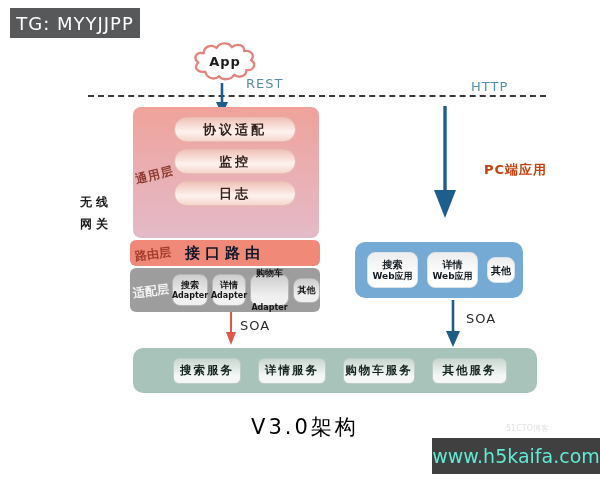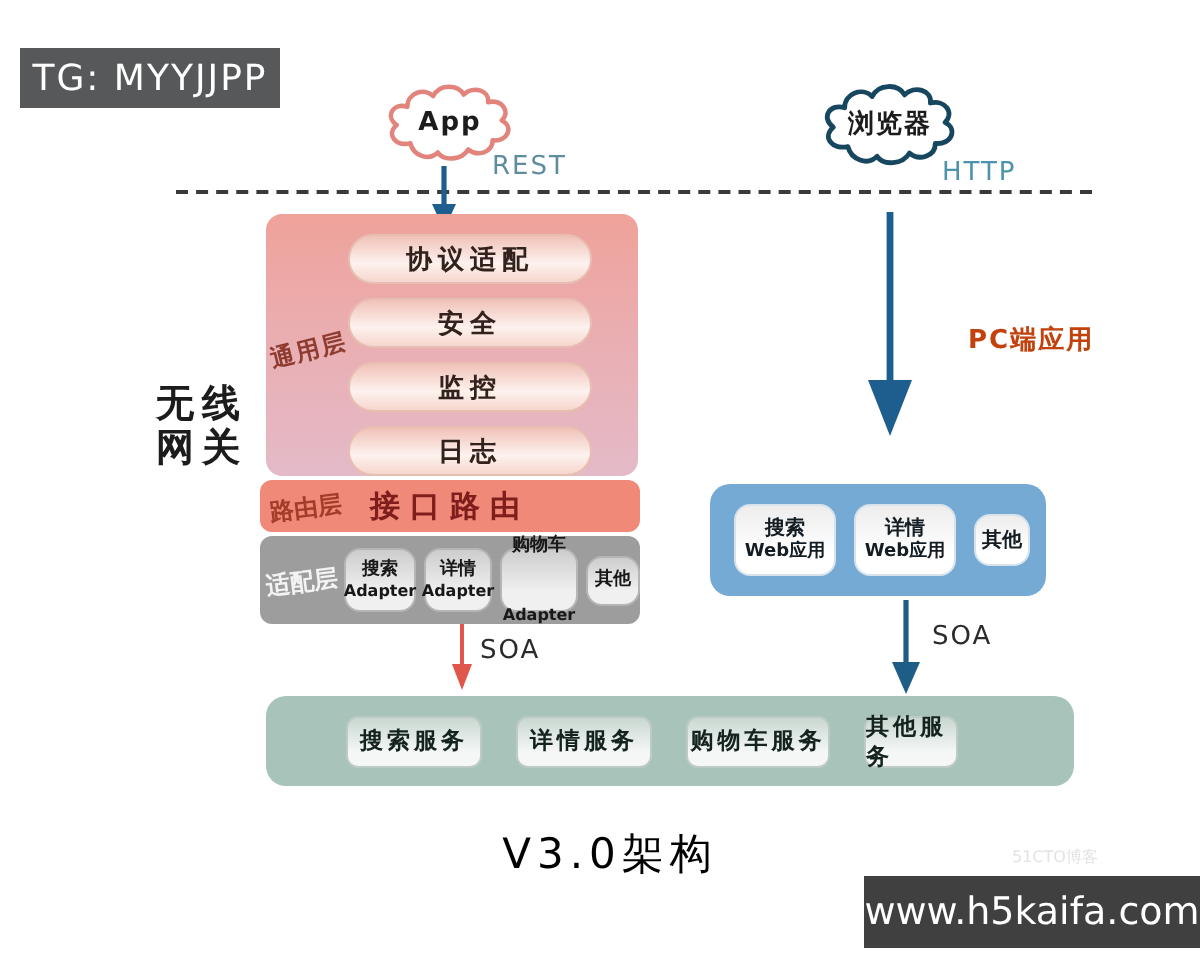--- a/index.html
+++ b/index.html
@@ -8,36 +8,35 @@
     position:relative; width:600px; height:480px; overflow:hidden;
     background:#ffffff; font-family:"DejaVu Sans", sans-serif; color:#222;
   }
   .abs { position:absolute; }
 
   
   .badge {
     left:10px; top:8px; width:130px; height:30px; background:#57585a;
     color:#fff; font-size:18px; display:flex; align-items:center; justify-content:center;
     letter-spacing:1px;
-    margin-top:16px;
   }
 
   
   .cloud-wrap { display:flex; align-items:center; justify-content:center; }
   .cloud-label { position:absolute; font-size:13px; font-weight:bold; color:#1c1c1c; letter-spacing:1px; }
 
   .proto-label { font-size:13px; letter-spacing:1px; }
   .rest { left:246px; top:76px; color:#5d8d9f; }
   .http { left:471px; top:79px; color:#4d93ad; }
 
   
   .dashline { left:88px; top:95px; width:458px; border-top:2px dashed #3a3a3a; }
 
   
-  .gw-label { left:78px; top:191px; width:48px; text-align:left; font-size:19px;
+  .gw-label { left:64px; top:191px; width:48px; text-align:right; font-size:12px;
     color:#1c1c1c; line-height:22px; letter-spacing:4px; font-weight:bold; }
   .svc-label { left:61px; top:362px; font-size:14px; color:#1c1c1c; letter-spacing:2px; font-weight:bold; }
   .pc-label { left:484px; top:161px; font-size:13px; color:#c2410c; letter-spacing:1px; font-weight:bold; }
   .soa-l { left:240px; top:318px; font-size:13px; color:#2b2b2b; letter-spacing:1px; }
   .soa-r { left:466px; top:311px; font-size:13px; color:#2b2b2b; letter-spacing:1px; }
 
   
   .common-box {
     left:133px; top:107px; width:186px; height:131px; border-radius:8px;
     background:linear-gradient(180deg,#efa29a 0%, #e9b0b5 55%, #e4bac8 100%);
@@ -57,21 +56,21 @@
 
   
   .routing-bar {
     left:130px; top:240px; width:190px; height:26px; border-radius:6px;
     background:#f18979; display:flex; align-items:center; justify-content:center;
   }
   .routing-label {
     position:absolute; left:5px; top:6px; font-size:12px; color:#a33c28;
     transform:rotate(-7deg); font-weight:bold;
   }
-  .routing-item { font-size:15px; font-weight:bold; color:#7f1d1d; letter-spacing:5px; }
+  .routing-item { font-size:15px; font-weight:bold; color:#0f172a; letter-spacing:5px; }
 
   
   .adapter-box {
     left:130px; top:268px; width:190px; height:44px; border-radius:6px; background:#9d9d9d;
   }
   .adapter-label {
     position:absolute; left:3px; top:15px; font-size:12px; color:#f3f3f3;
     transform:rotate(-7deg); font-weight:bold;
   }
   .adapter-row { position:absolute; left:42px; top:0; height:44px; display:flex; align-items:center; gap:4px; }
@@ -109,55 +108,49 @@
     left:133px; top:348px; width:404px; height:45px; border-radius:10px; background:#a8c4ba;
   }
   .svc-row { position:absolute; left:40px; top:0; height:45px; display:flex; align-items:center; gap:17px; }
   .schip {
     background:linear-gradient(180deg,#c9d7d1 0%, #f4f7f5 70%);
     border:1px solid #bcccc4; border-radius:6px;
     display:flex; align-items:center; justify-content:center;
     color:#14231d; font-weight:bold; font-size:11.5px; letter-spacing:2px;
     height:26px;
   }
-  .schip.s1 { width:68px; } .schip.s2 { width:68px; } .schip.s3 { width:72px; } .schip.s4 { width:47px; }
+  .schip.s1 { width:68px; } .schip.s2 { width:68px; } .schip.s3 { width:72px; } .schip.s4 { width:75px; }
 
   
   .diagram-title { left:240px; top:413px; width:130px; text-align:center;
     font-size:21px; color:#000000; letter-spacing:3px; }
   .faint-mark { left:482px; top:423px; font-size:8px; color:#e3e3e3;margin-left:24px; }
   .footer-bar {
     left:432px; top:438px; width:168px; height:36px; background:#404040;
     display:flex; align-items:center; justify-content:center;
-    color:#ffffff; font-size:19px;
+    color:#5eead4; font-size:19px;
   }
 </style>
 </head>
 <body>
 
 <div class="stage">
 
   <div class="abs badge">
     <span>TG: MYYJJPP</span>
   </div>
 
   <div class="abs cloud-wrap" style="left:193px; top:38px; width:64px; height:46px;">
     <svg width="64" height="46" viewBox="0 0 84 52">
       <path d="M 16 40 C 6 42, 0 34, 7 28 C -1 22, 5 13, 14 16 C 14 7, 25 3, 31 9 C 35 1, 47 1, 51 8 C 57 2, 68 5, 67 13 C 76 11, 82 19, 76 25 C 84 29, 80 39, 70 38 C 70 46, 60 49, 54 44 C 50 51, 38 52, 34 46 C 28 52, 18 48, 16 40 Z" fill="#ffffff" stroke="#e2837c" stroke-width="3" stroke-linejoin="round"></path>
     </svg>
     <span class="cloud-label">App</span>
   </div>
   <div class="abs proto-label rest">REST</div>
 
-  <div class="abs cloud-wrap" style="left:411px; top:40px; width:68px; height:44px;">
-    <svg width="68" height="44" viewBox="0 0 84 52">
-      <path d="M 16 40 C 6 42, 0 34, 7 28 C -1 22, 5 13, 14 16 C 14 7, 25 3, 31 9 C 35 1, 47 1, 51 8 C 57 2, 68 5, 67 13 C 76 11, 82 19, 76 25 C 84 29, 80 39, 70 38 C 70 46, 60 49, 54 44 C 50 51, 38 52, 34 46 C 28 52, 18 48, 16 40 Z" fill="#ffffff" stroke="#17465f" stroke-width="3" stroke-linejoin="round"></path>
-    </svg>
-    <span class="cloud-label">浏览器</span>
-  </div>
   <div class="abs proto-label http">HTTP</div>
 
   <div class="abs dashline"></div>
 
   <svg class="abs" style="left:213px; top:83px;" width="18" height="33" viewBox="0 0 18 33">
     <line x1="9" y1="0" x2="9" y2="21" stroke="#1d5e8f" stroke-width="2.6"></line>
     <polygon points="3,19 15,19 9,32" fill="#1d5e8f"></polygon>
   </svg>
 
   <svg class="abs" style="left:433px; top:106px;" width="24" height="114" viewBox="0 0 24 114">
@@ -168,21 +161,20 @@
 
   <div class="abs gw-label">
     <div>无线</div>
     <div>网关</div>
   </div>
 
   <div class="abs common-box">
     <span class="common-label">通用层</span>
     <div class="pill-col">
       <div class="pill">协议适配</div>
-      <div class="pill">安全</div>
       <div class="pill">监控</div>
       <div class="pill">日志</div>
     </div>
   </div>
 
   <div class="abs routing-bar">
     <span class="routing-label">路由层</span>
     <span class="routing-item">接口路由</span>
   </div>
 

